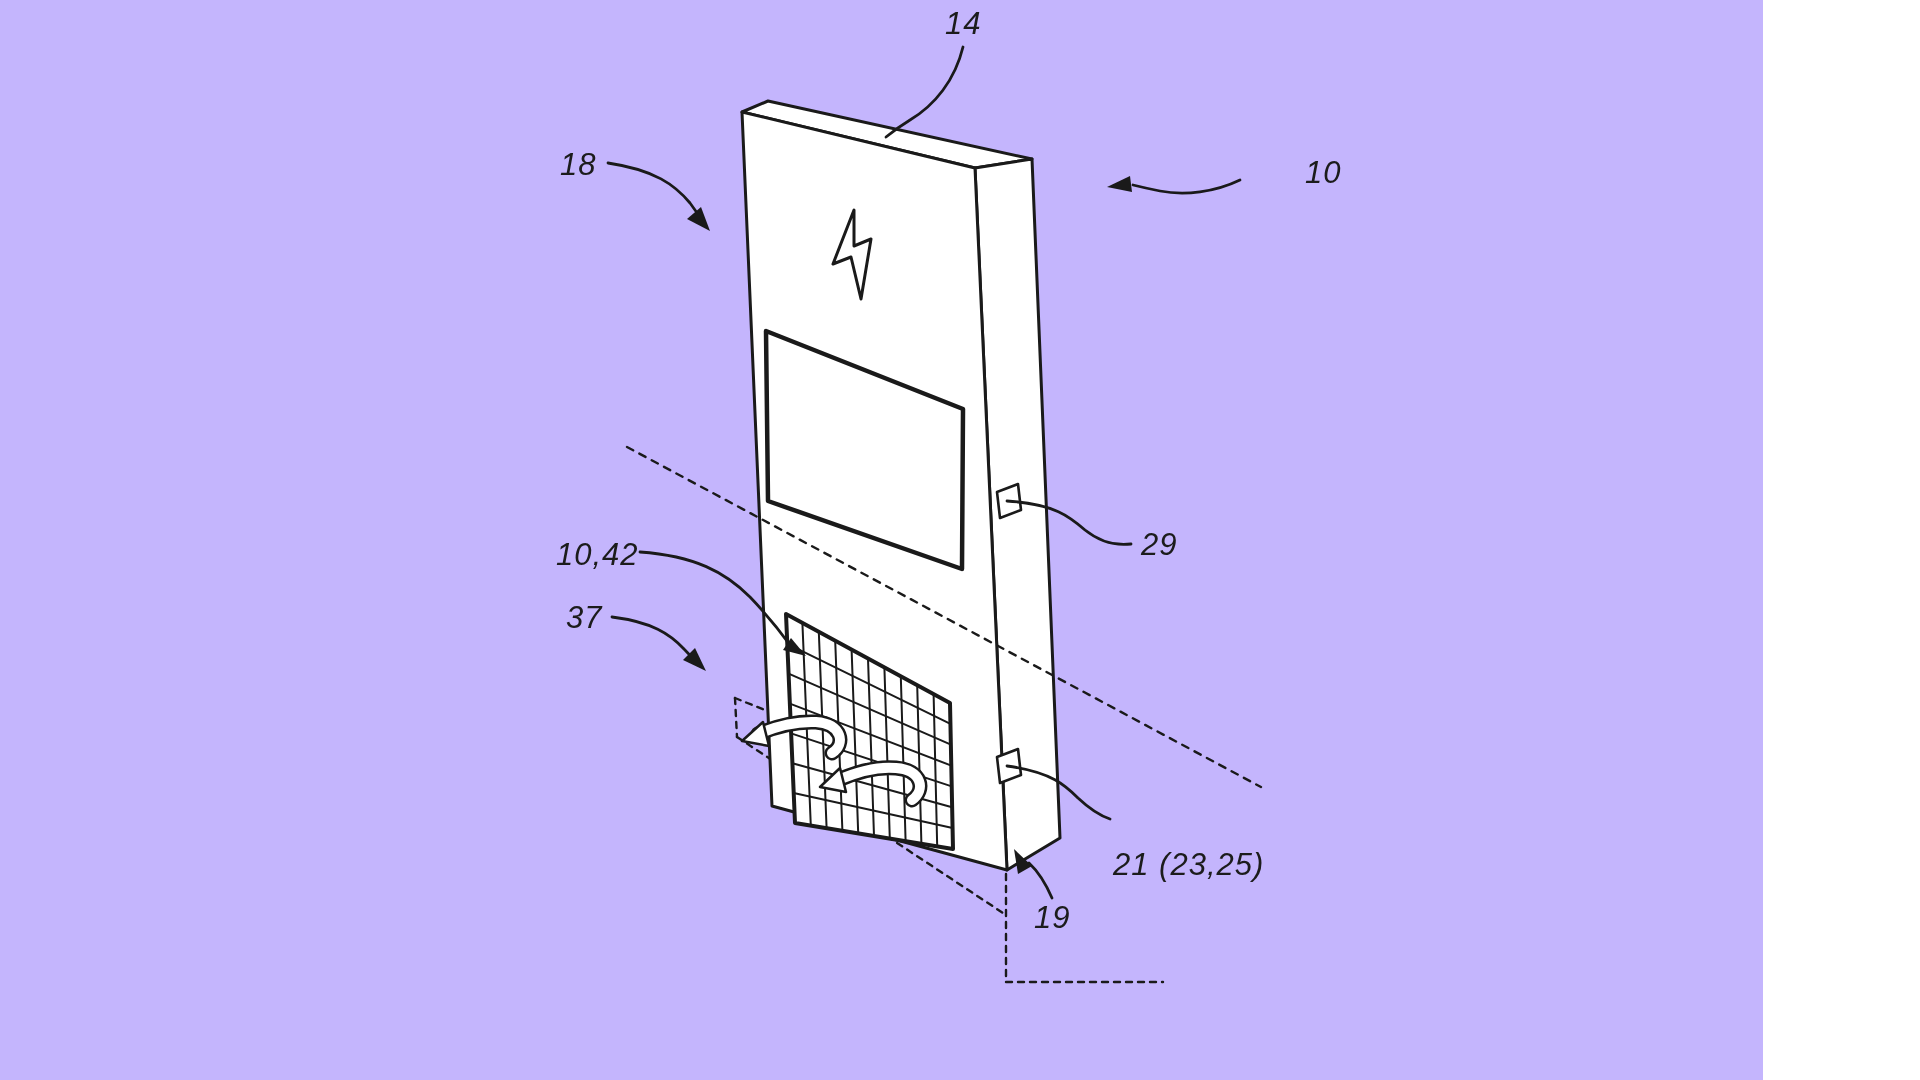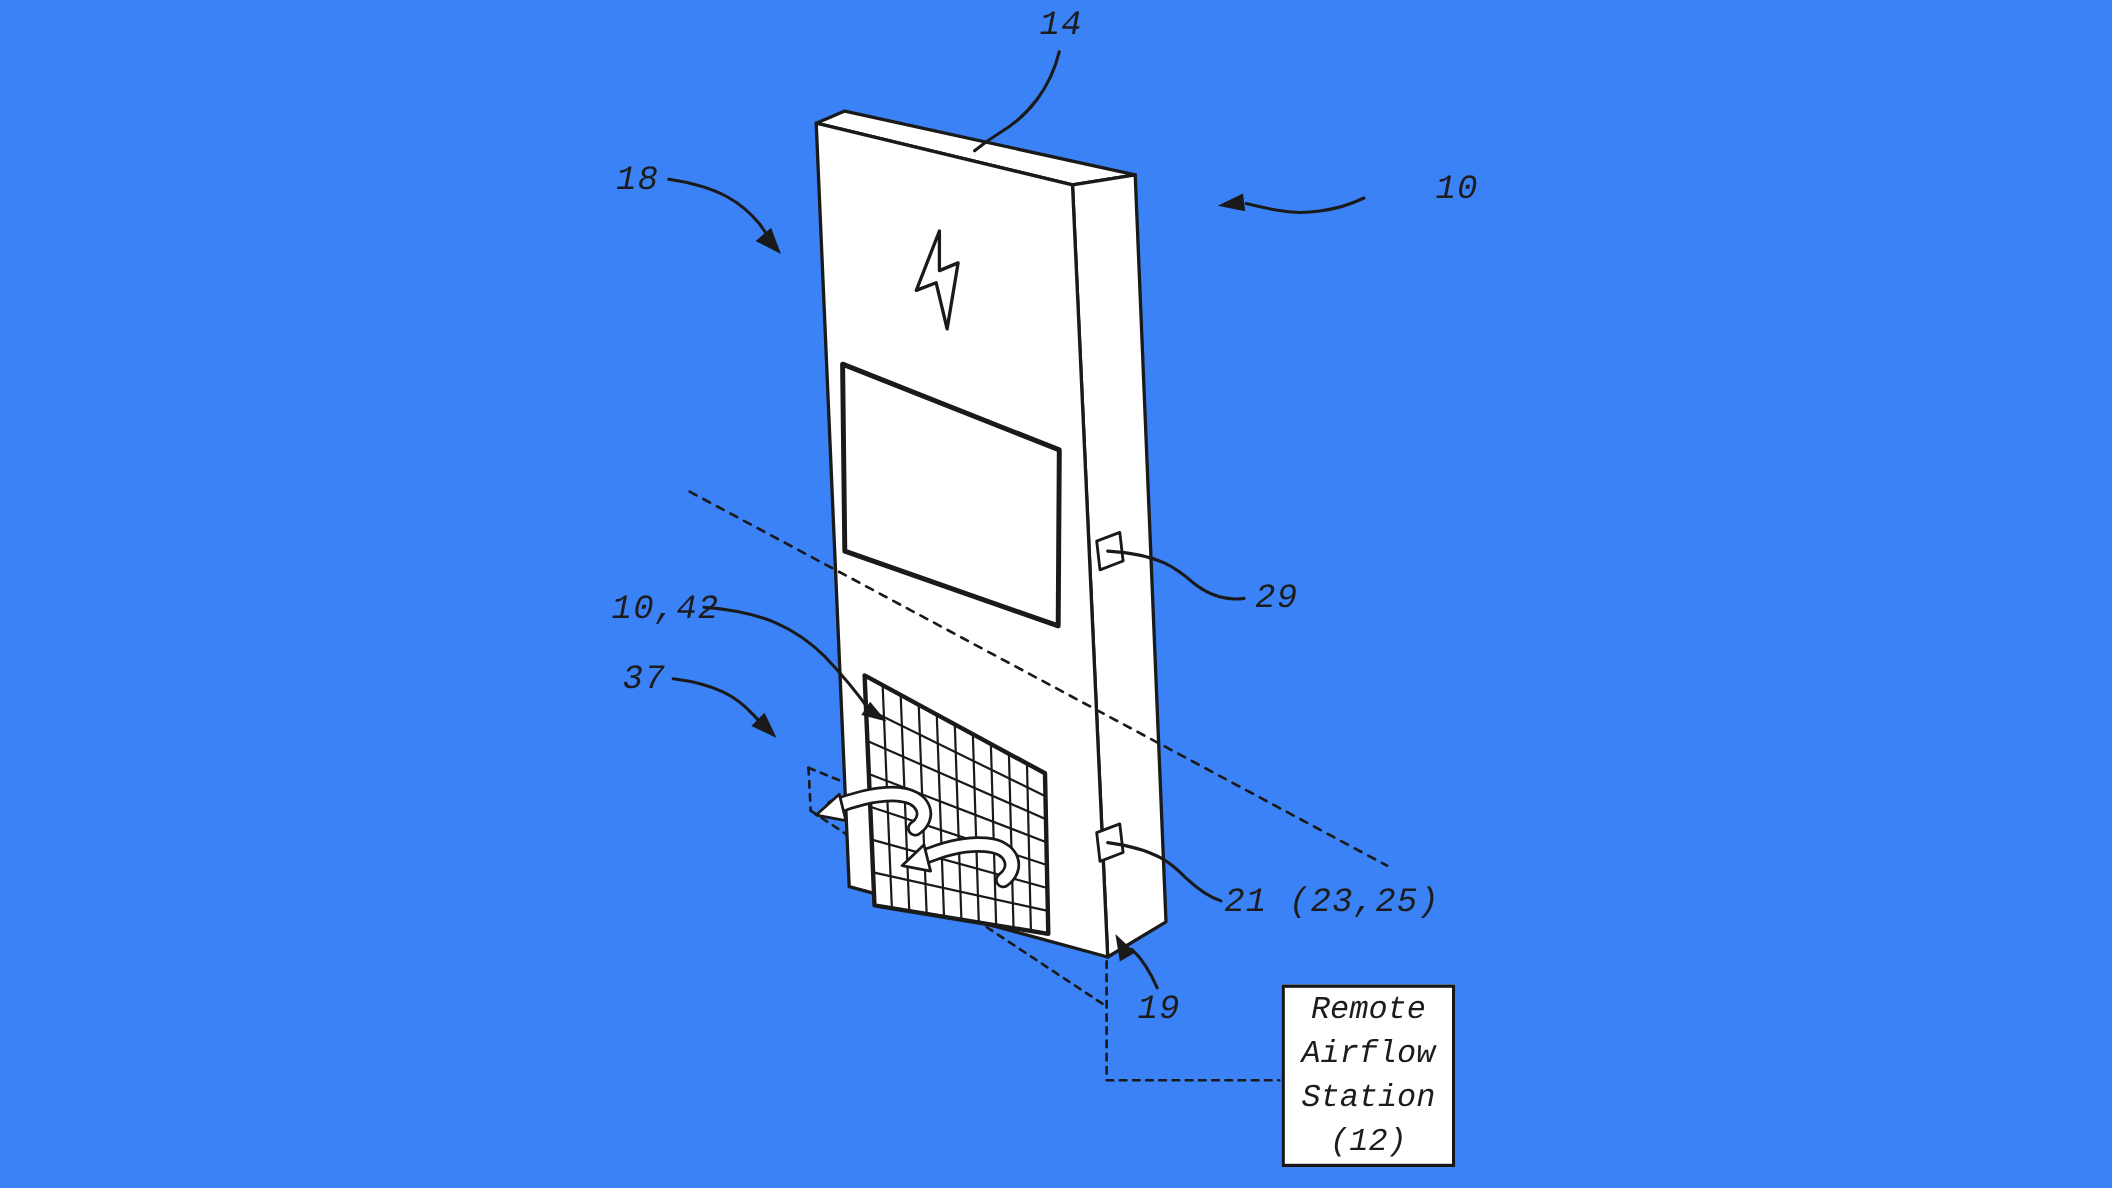--- a/index.html
+++ b/index.html
@@ -1,18 +1,18 @@
 <!DOCTYPE html>
 <html><head>
 <meta charset="utf-8">
 <style>
   html,body{margin:0;padding:0;background:#ffffff;}
   #stage{
-    position:relative;width:1920px;height:1080px;background:#3b82f6;
-    font-family:Liberation Mono, monospace;overflow:hidden;
+    position:relative;width:1763px;height:1080px;background:#c4b5fd;
+    font-family:Liberation Sans, sans-serif;overflow:hidden;
   }
   #fig-svg{position:absolute;left:0;top:0;}
   .ref-label{
     position:absolute;font-style:italic;font-size:31px;color:#1c1c1c;
     letter-spacing:1px;white-space:nowrap;
   }
   #remote-box{
     position:absolute;left:1165px;top:895px;width:152px;height:160px;
     border:3px solid #161616;background:#ffffff;
     display:flex;flex-direction:column;align-items:center;justify-content:center;
@@ -105,23 +105,17 @@
       </g>
     </g>
   </svg>
 
   <div class="ref-label" style="left:945px;top:6px">14</div>
   <div class="ref-label" style="left:560px;top:147px">18</div>
   <div class="ref-label" style="left:1305px;top:155px">10</div>
   <div class="ref-label" style="left:1141px;top:527px">29</div>
   <div class="ref-label" style="left:556px;top:537px">10,42</div>
   <div class="ref-label" style="left:566px;top:600px">37</div>
-  <div class="ref-label" style="left:1113px;top:803px">21 (23,25)</div>
+  <div class="ref-label" style="left:1113px;top:847px">21 (23,25)</div>
   <div class="ref-label" style="left:1034px;top:900px">19</div>
 
-  <div id="remote-box">
-    <span>Remote</span>
-    <span>Airflow</span>
-    <span>Station</span>
-    <span>(12)</span>
-  </div>
 
 </div>
 
 </body></html>

